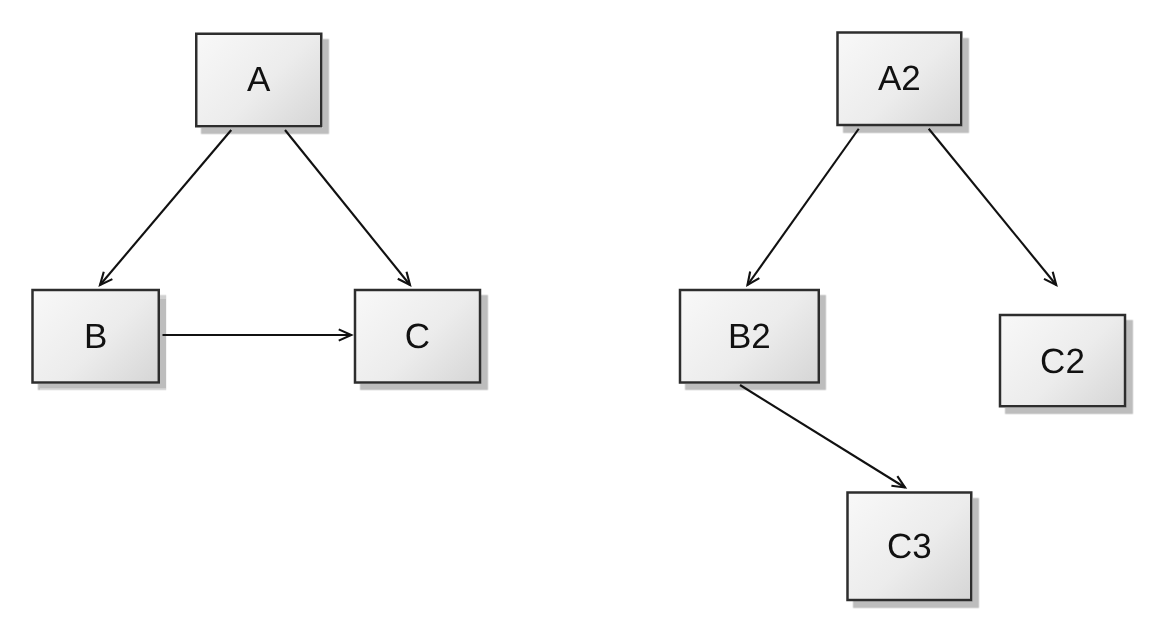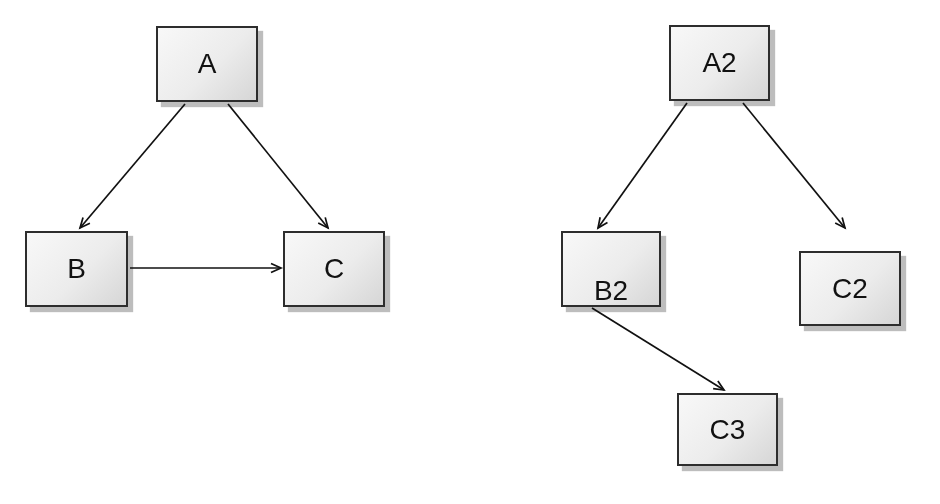--- a/index.html
+++ b/index.html
@@ -88,23 +88,23 @@
       </div>
       <div class="node" style="left: 25px; top: 231px; width: 103px; height: 76px;">
         <span class="node-label">B</span>
       </div>
       <div class="node" style="left: 283px; top: 231px; width: 102px; height: 76px;">
         <span class="node-label">C</span>
       </div>
       <div class="node" style="left: 669px; top: 25px; width: 101px; height: 76px;">
         <span class="node-label">A2</span>
       </div>
-      <div class="node" style="left: 561px; top: 231px; width: 100px; height: 76px; align-items: flex-end;">
+      <div class="node" style="left: 543px; top: 231px; width: 113px; height: 76px;">
         <span class="node-label">B2</span>
       </div>
       <div class="node" style="left: 799px; top: 231px; width: 102px; height: 75px; margin-top: 20px;">
         <span class="node-label">C2</span>
       </div>
-      <div class="node" style="left: 677px; top: 393px; width: 101px; height: 73px;">
+      <div class="node" style="left: 677px; top: 393px; width: 101px; height: 88px;">
         <span class="node-label">C3</span>
       </div>
     </div>
 </div>
 
 </body></html>

